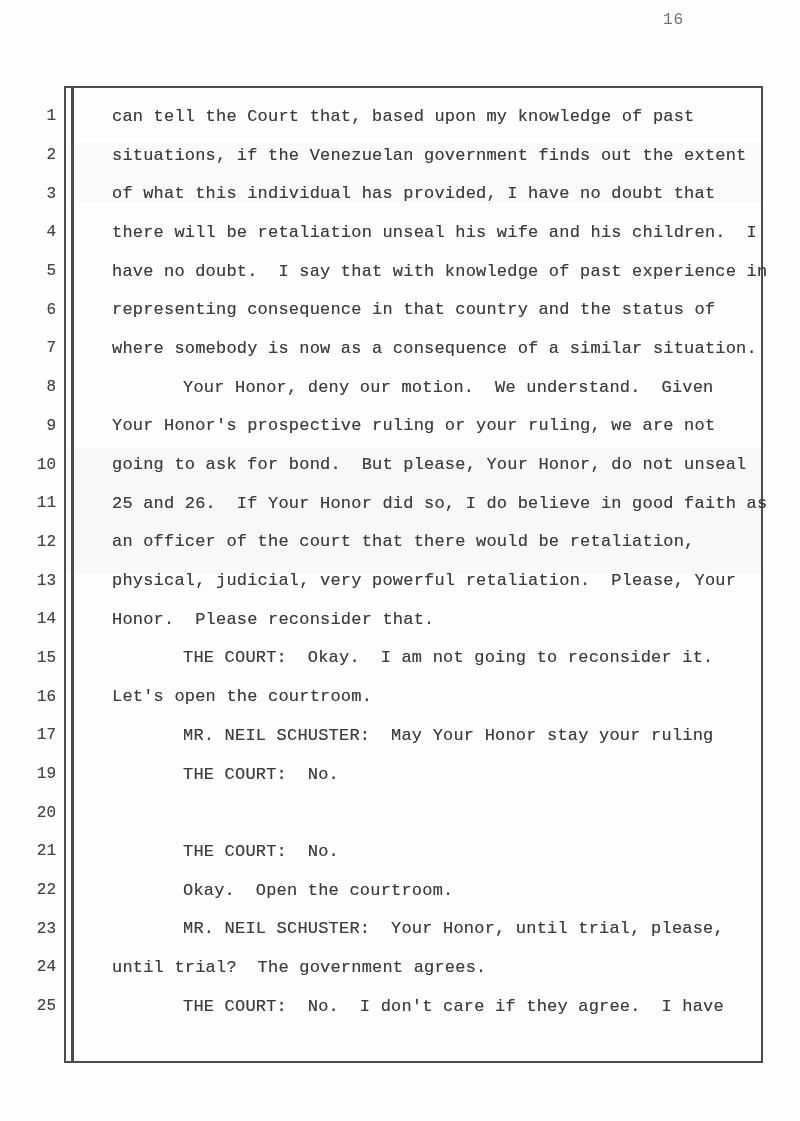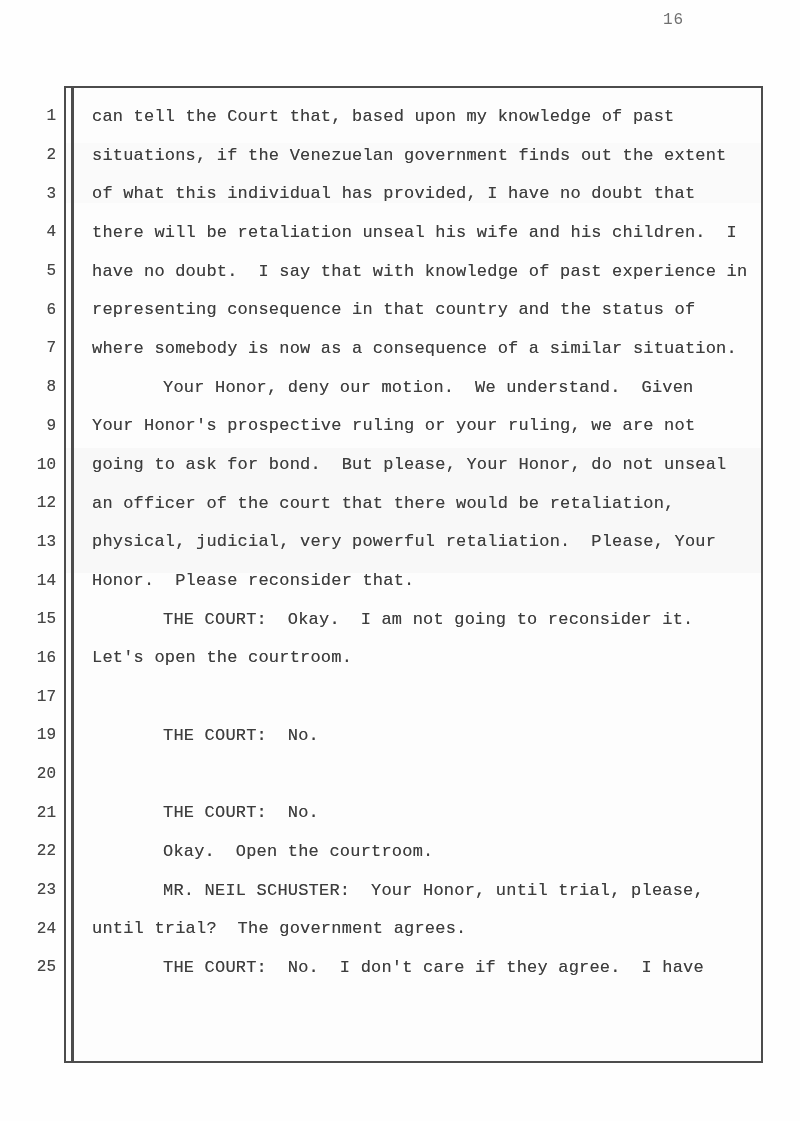--- a/index.html
+++ b/index.html
@@ -66,21 +66,21 @@
   }
   .num {
     width: 32px;
     text-align: right;
     font-size: 16px;
     color: #464646;
     flex: none;
     text-shadow: 0 0 0.5px rgba(70,70,70,0.55);
   }
   .text {
-    margin-left: 36px;
+    margin-left: 56px;
     font-size: 17px;
     white-space: pre;
     color: #3d3d3d;
     text-shadow: 0 0 0.6px rgba(61,61,61,0.6);
     letter-spacing: 0.2px;
   }
   .text.indent { padding-left: 71px; text-align: right; }
 </style>
 </head>
 <body>
@@ -130,20 +130,24 @@
     </div>
       <div class="row">
       <div class="num">9</div>
       <div class="text">Your Honor's prospective ruling or your ruling, we are not</div>
     </div>
       <div class="row">
       <div class="num">10</div>
       <div class="text">going to ask for bond.  But please, Your Honor, do not unseal</div>
     </div>
       <div class="row">
+      <div class="num">11</div>
+      <div class="text">25 and 26.  If Your Honor did so, I do believe in good faith as</div>
+    </div>
+      <div class="row">
       <div class="num">12</div>
       <div class="text">an officer of the court that there would be retaliation,</div>
     </div>
       <div class="row">
       <div class="num">13</div>
       <div class="text">physical, judicial, very powerful retaliation.  Please, Your</div>
     </div>
       <div class="row">
       <div class="num">14</div>
       <div class="text">Honor.  Please reconsider that.</div>
@@ -151,20 +155,21 @@
       <div class="row">
       <div class="num">15</div>
       <div class="text indent">THE COURT:  Okay.  I am not going to reconsider it.</div>
     </div>
       <div class="row">
       <div class="num">16</div>
       <div class="text">Let's open the courtroom.</div>
     </div>
       <div class="row">
       <div class="num">17</div>
+      <div class="text indent">MR. NEIL SCHUSTER:  May Your Honor stay your ruling</div>
     </div>
       <div class="row">
       <div class="num">19</div>
       <div class="text indent">THE COURT:  No.</div>
     </div>
       <div class="row">
       <div class="num">20</div>
     </div>
       <div class="row">
       <div class="num">21</div>

